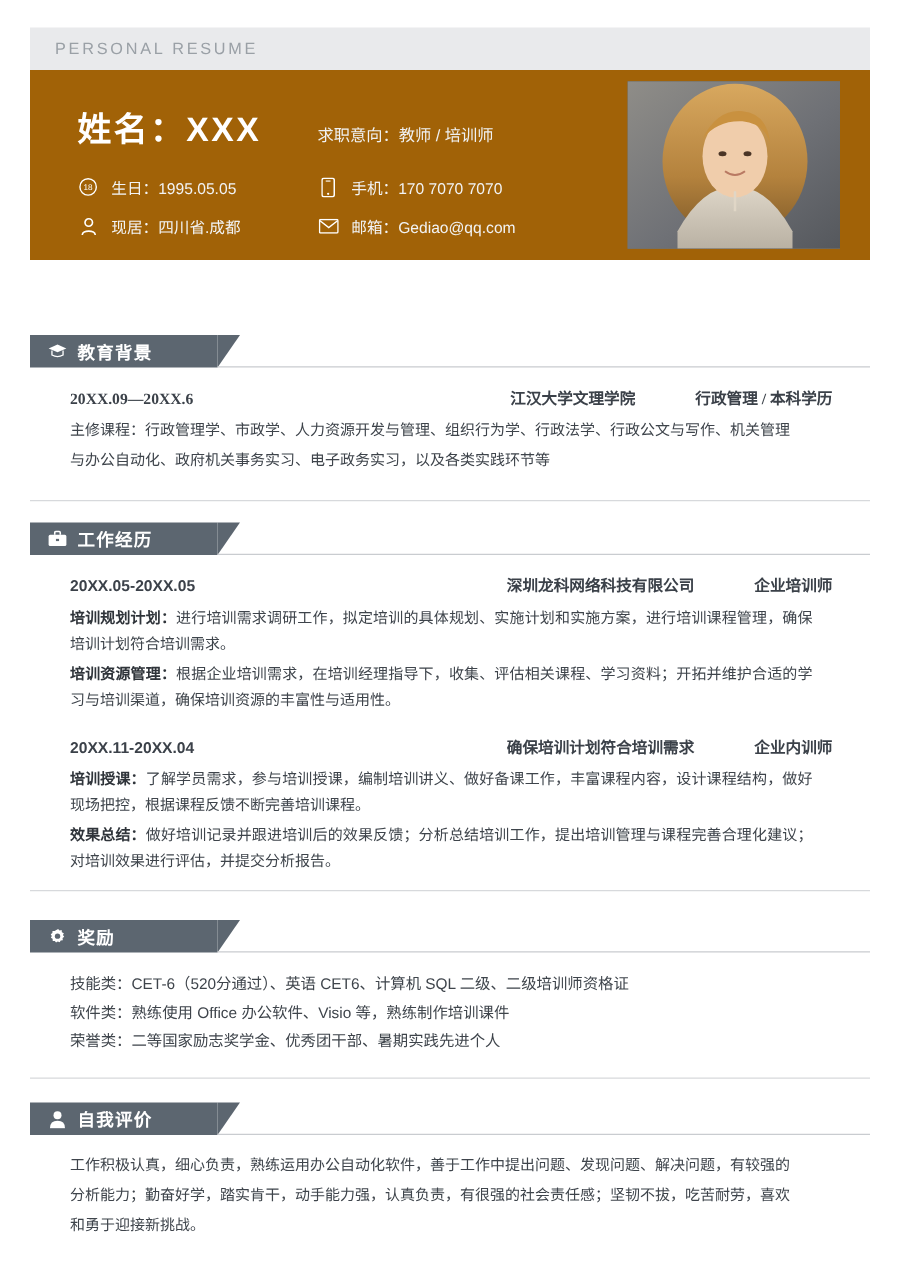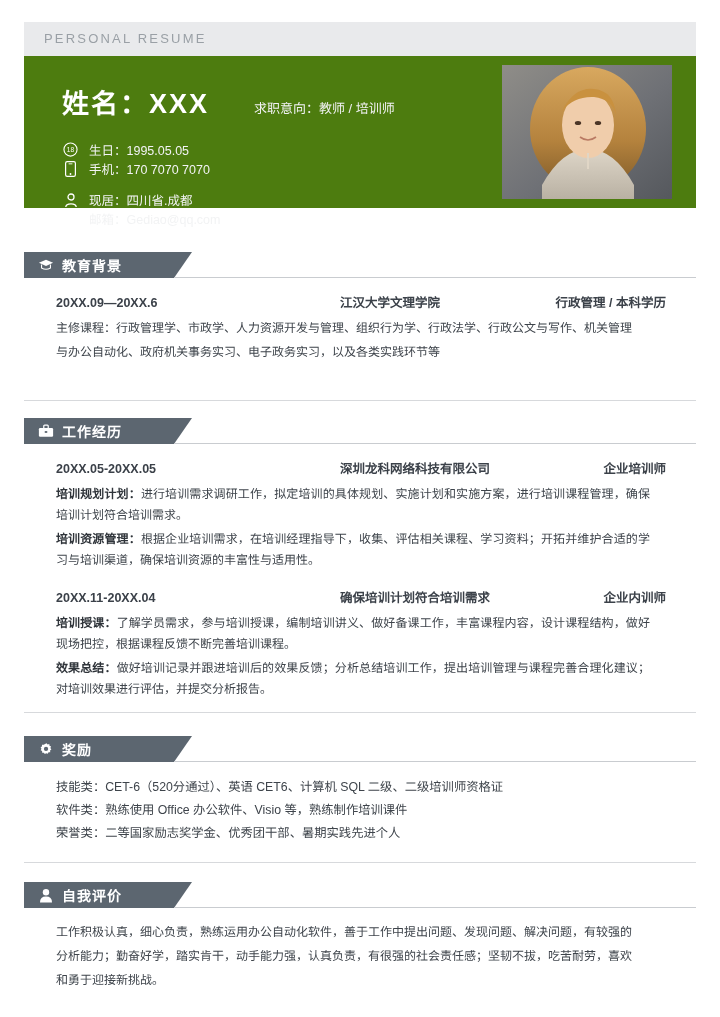--- a/index.html
+++ b/index.html
@@ -42,21 +42,21 @@
     font-weight: 400;
     text-align: center;
   }
 
   .header-main {
     position: absolute;
     top: 56px;
     left: 24px;
     right: 24px;
     height: 152px;
-    background: #4d7c0f;
+    background: #a16207;
     color: #ffffff;
   }
 
   .name {
     position: absolute;
     left: 38px;
     top: 26px;
     font-size: 27px;
     font-weight: bold;
     letter-spacing: 2px;
@@ -75,21 +75,20 @@
 
   .contact-grid {
     position: absolute;
     left: 38px;
     top: 84px;
     width: 430px;
   }
   .contact-row {
     display: flex;
     margin-bottom: 12px;
-    flex-direction: column;
   }
   .contact-cell {
     display: flex;
     align-items: center;
     font-size: 12.5px;
     color: #f2f3f4;
     white-space: nowrap;
   }
   .contact-cell.c1 { width: 192px; }
   .contact-cell .ico {
@@ -171,21 +170,21 @@
   .entry-head {
     display: flex;
     align-items: baseline;
     font-size: 12.5px;
     font-weight: bold;
     color: #3b4149;
     margin-bottom: 7px;
     gap: 48px;
   }
   .entry-head .left { width: 218px; white-space: nowrap; }
-  .entry-head .mid { flex: 1; text-align: left; padding-left: 18px; white-space: nowrap;}
+  .entry-head .mid { flex: 1; text-align: right; padding-left: 18px; white-space: nowrap;}
   .entry-head .right { text-align: center; white-space: nowrap; }
 
   .para {
     font-size: 12px;
     line-height: 21px;
     color: #3e444b;
     margin: 0 16px 3px 0;
     text-align: justify;
   }
   .para .lead {
@@ -289,21 +288,21 @@
         <ellipse cx="86" cy="60" rx="26" ry="33" fill="#f0cdab"></ellipse>
         <path d="M60 46 Q72 22 92 24 Q112 26 114 50 Q110 34 92 32 Q72 31 60 46 Z" fill="#c9913f"></path>
         <ellipse cx="76" cy="58" rx="3.2" ry="2" fill="#4b3526"></ellipse>
         <ellipse cx="96" cy="58" rx="3.2" ry="2" fill="#4b3526"></ellipse>
         <path d="M78 72 Q86 78 94 72" fill="none" stroke="#b97a63" stroke-width="1.6"></path>
         <path d="M86 88 Q86 98 86 104" fill="none" stroke="#e0d6c6" stroke-width="2"></path>
       </svg>
     </div>
   </div>
 
-  <div class="section" style="top:252px;">
+  <div class="section" style="top:268px;font-family:Liberation Serif, serif;">
     <div class="ribbon">
       <span class="sec-ico">
         <svg width="16" height="14" viewBox="0 0 18 14">
           <path d="M9 1 L17 4.5 L9 8 L1 4.5 Z" fill="#ffffff"></path>
           <path d="M4 6.4 L4 10.4 Q9 13.2 14 10.4 L14 6.4" fill="none" stroke="#ffffff" stroke-width="1.2"></path>
         </svg>
       </span>
       <span>教育背景</span>
     </div>
     <div class="ribbon-line"></div>

